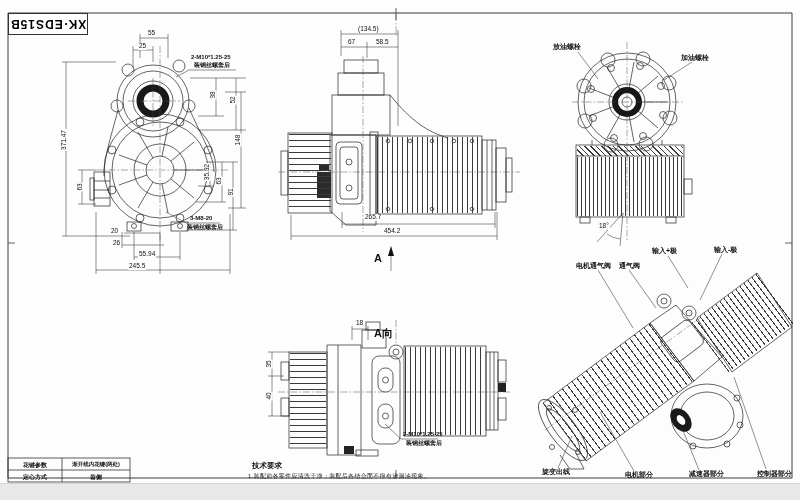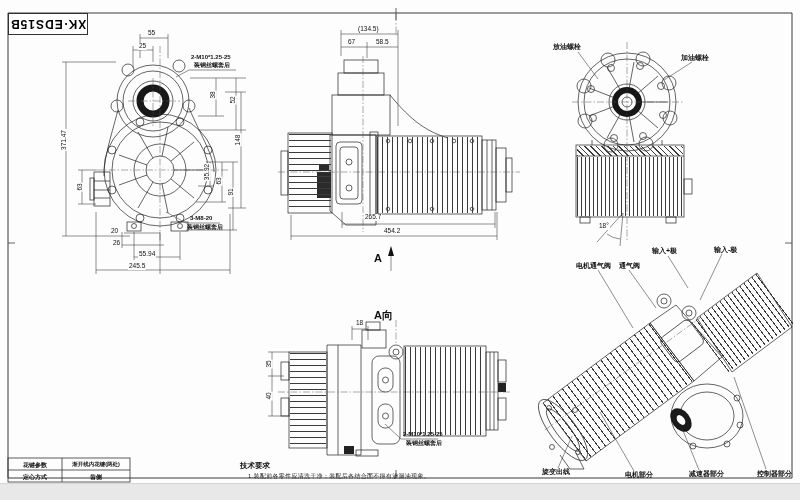--- a/index.html
+++ b/index.html
@@ -259,37 +259,37 @@
 <span class="t dim" style="left:347px;top:39px">67</span>
 <span class="t dim" style="left:375px;top:39px">58.5</span>
 <span class="t dim" style="left:364px;top:214px">265.7</span>
 <span class="t dim" style="left:383px;top:228px">454.2</span>
 <span class="t big" style="left:374px;top:253px">A</span>
 
 <span class="t lbl" style="left:553px;top:43px">放油螺栓</span>
 <span class="t lbl" style="left:681px;top:54px">加油螺栓</span>
 <span class="t dim" style="left:598px;top:223px">18°</span>
 
-<span class="t big" style="left:374px;top:310px">A向</span>
+<span class="t big" style="left:374px;top:328px">A向</span>
 <span class="t dim" style="left:355px;top:320px">18</span>
 <span class="t dimv" style="left:269px;top:364px">35</span>
 <span class="t dimv" style="left:269px;top:396px">40</span>
 <span class="t note" style="left:403px;top:431px">2-M10*1.25-25</span>
 <span class="t note" style="left:406px;top:440px">装钢丝螺套后</span>
 
 <span class="t lbl" style="left:576px;top:262px">电机通气阀</span>
 <span class="t lbl" style="left:619px;top:262px">通气阀</span>
 <span class="t lbl" style="left:652px;top:247px">输入+极</span>
 <span class="t lbl" style="left:714px;top:246px">输入-极</span>
 <span class="t lbl" style="left:542px;top:468px">旋变出线</span>
 <span class="t lbl" style="left:625px;top:471px">电机部分</span>
 <span class="t lbl" style="left:689px;top:470px">减速器部分</span>
 <span class="t lbl" style="left:757px;top:470px">控制器部分</span>
 
-<span class="t techhead" style="left:240px;top:462px">技术要求</span>
+<span class="t techhead" style="left:252px;top:462px">技术要求</span>
 <span class="t techline" style="left:248px;top:473px">1.装配前各零件应清洗干净；装配后各结合面不得有渗漏油现象。</span>
 
 <span class="t tc" style="left:35px;top:464.5px">花键参数</span>
 <span class="t tcs" style="left:96px;top:464.5px">渐开线内花键(两处)</span>
 <span class="t tc" style="left:35px;top:476.5px">定心方式</span>
 <span class="t tc" style="left:96px;top:476.5px">齿侧</span>
 
 <div id="band"></div>
 
 </div>

